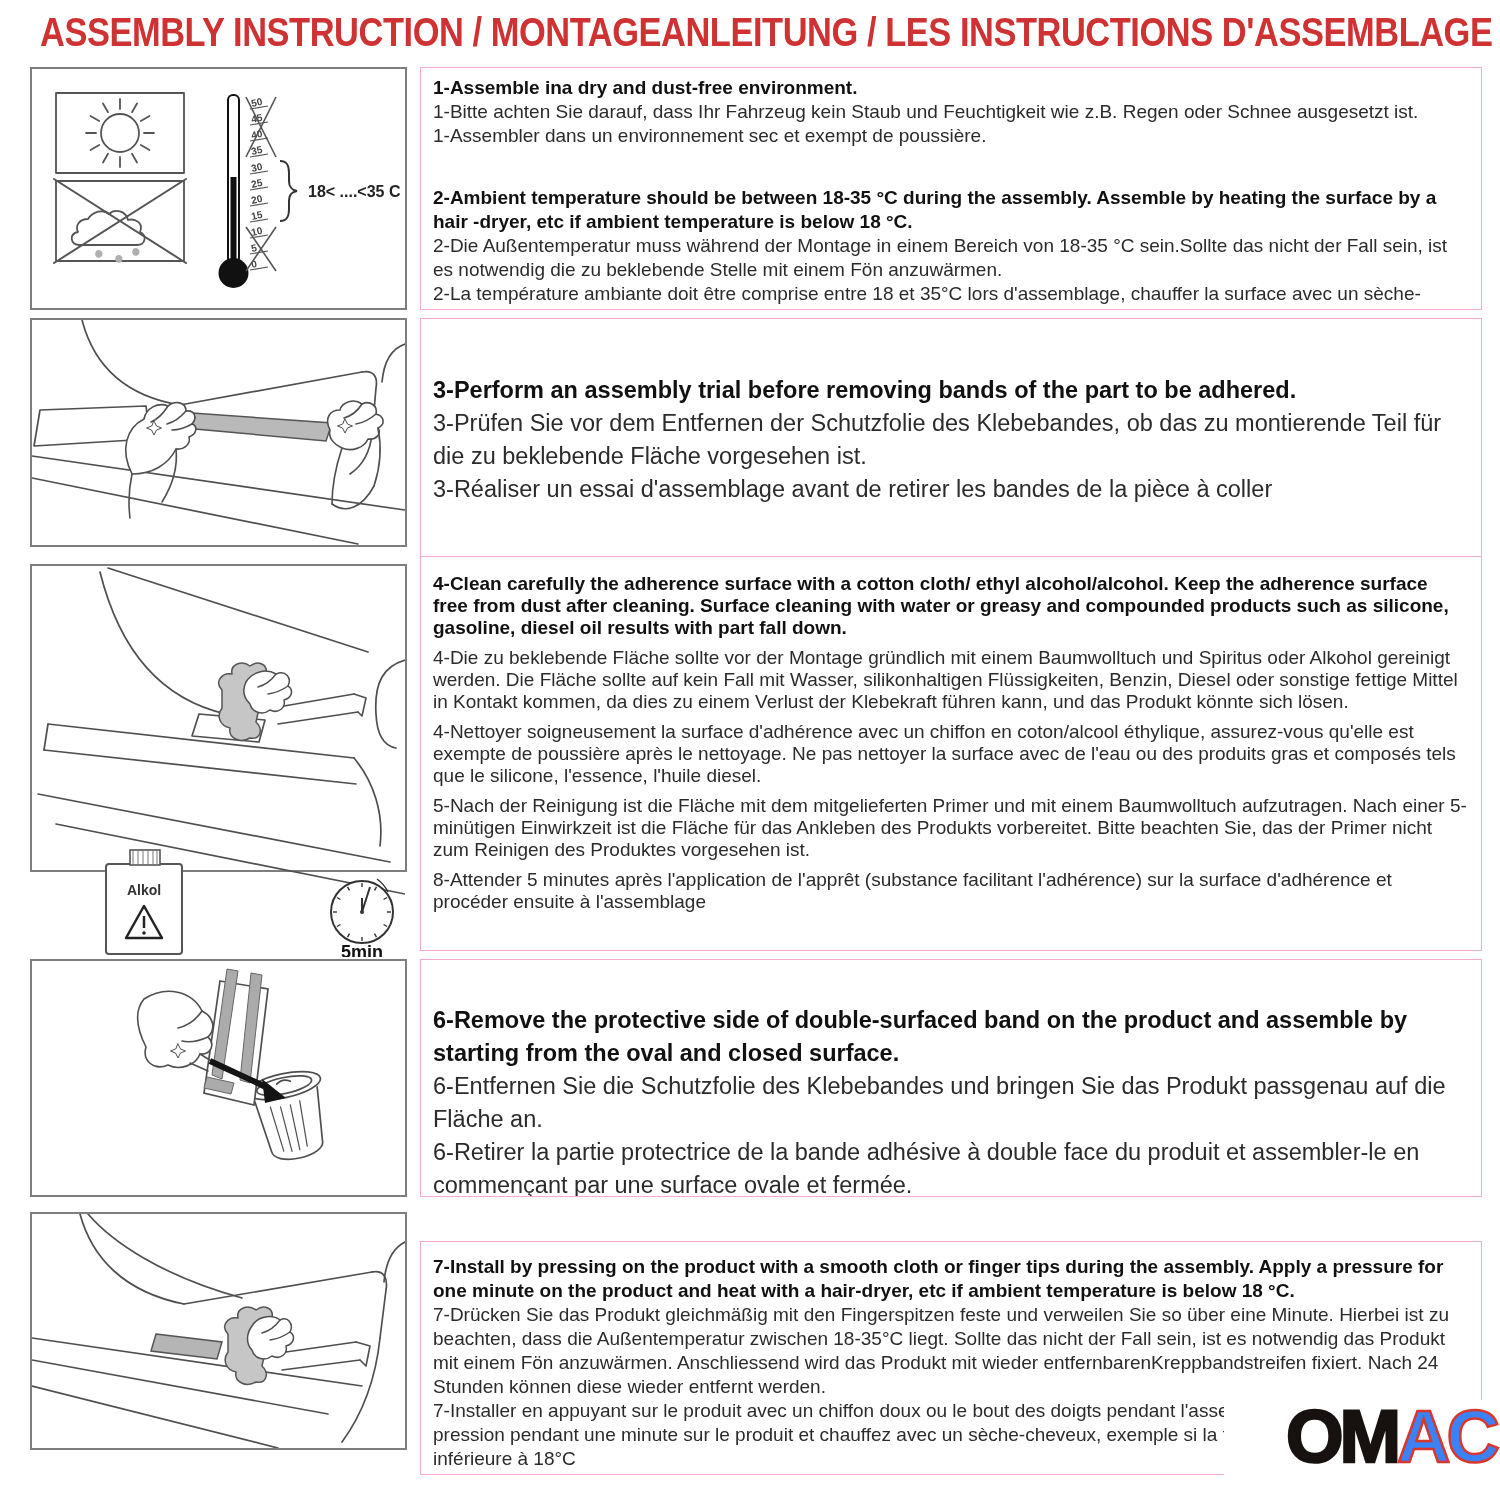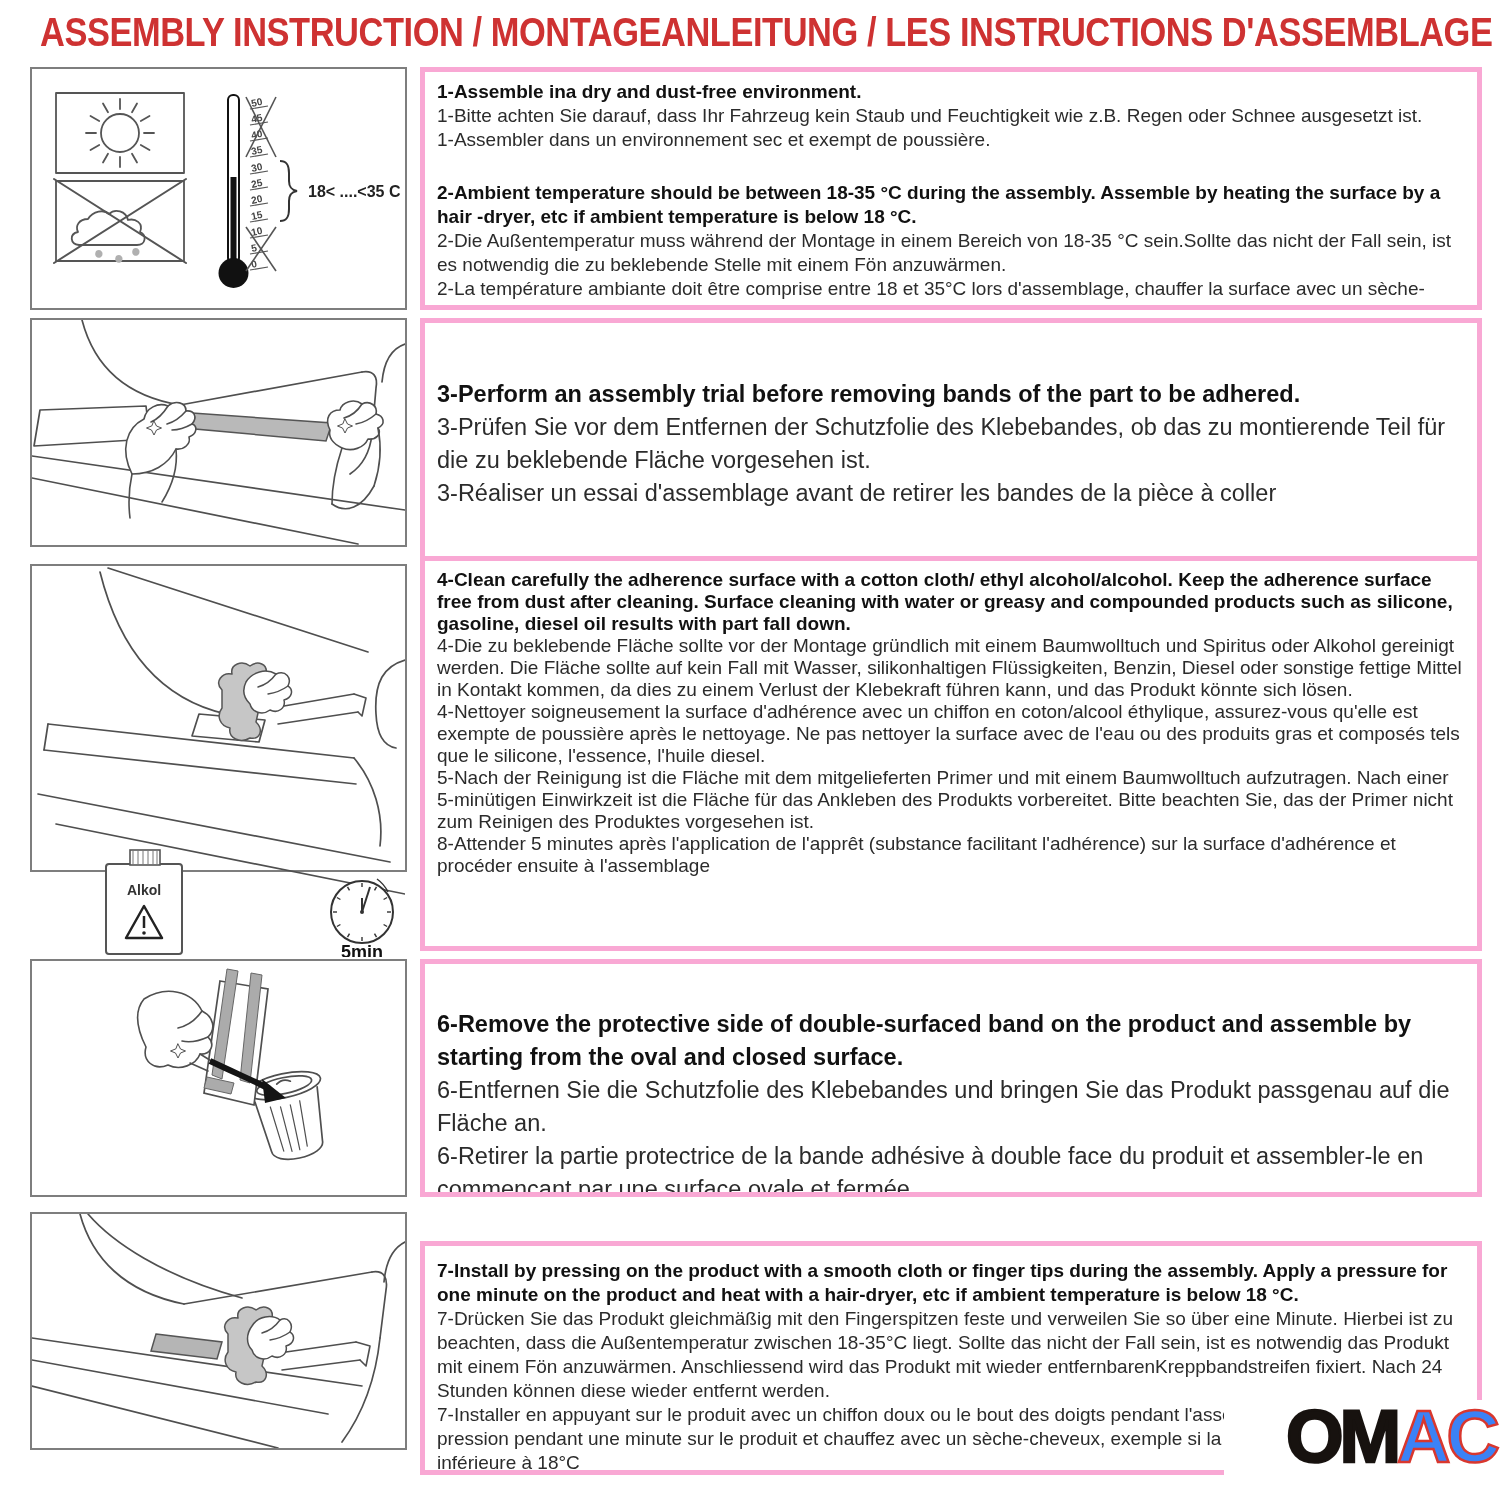--- a/index.html
+++ b/index.html
@@ -15,27 +15,27 @@
     letter-spacing:-0.5px; white-space:nowrap;
     transform:scaleX(0.86); transform-origin:left center;
     line-height:48px;
   }
   .illus-box {
     position:absolute; left:30px; width:377px;
     border:2px solid #7e7e7e; background:#fff;
   }
   .text-box {
     position:absolute; left:420px; width:1062px;
-    border:5px solid #f9a8d4; background:#fff;
+    border:1px solid #f9a8d4; background:#fff;
     padding:8px 14px 4px 12px; overflow:hidden;
   }
   .para { font-size:19px; line-height:24px; font-weight:400; color:#2b2b2b; }
   .para.bold { font-weight:700; color:#111; }
-  .para.gap { margin-top:29px; }
-  .tb-sm .para { font-size:19px; line-height:22px; }
+  .para.gap { margin-top:38px; }
+  .tb-sm .para { font-size:19px; line-height:22px;margin-top:8px; }
   .tb-sm .para.gap { margin-top:12px; }
   .tb-lg .para { font-size:23.5px; line-height:33px; }
   .tb-2 { padding-top:55px; }
   .tb-4 { padding-top:44px; }
   .tb-5 { padding-top:13px;margin-top:29px; }
   svg { display:block; }
   .logo-wrap {
     position:absolute; left:1224px; top:1400px; width:276px; height:92px;
     background:#ffffff; display:flex; align-items:flex-start; justify-content:flex-end;
     padding-right:4px;

